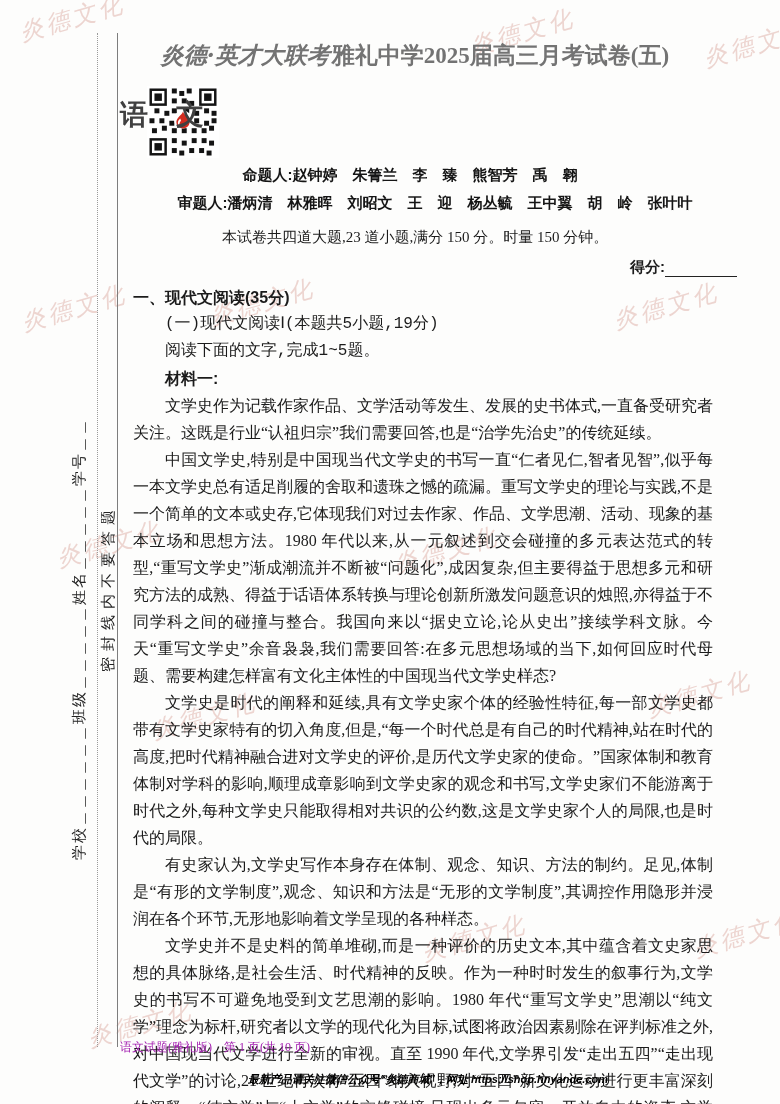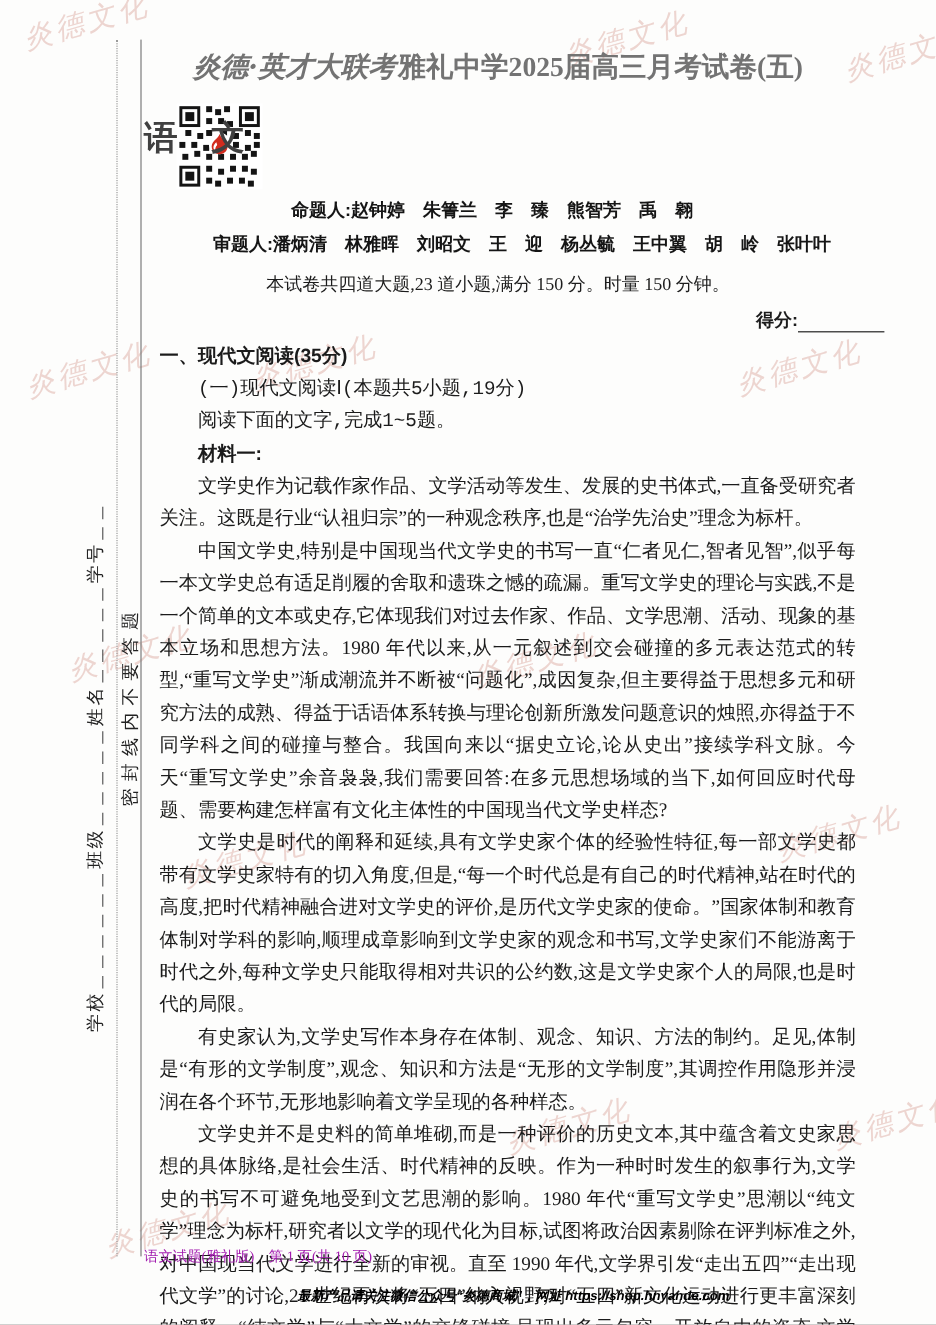--- a/index.html
+++ b/index.html
@@ -172,21 +172,21 @@
 
   <div class="exam-info">本试卷共四道大题,23 道小题,满分 150 分。时量 150 分钟。</div>
 
   <div class="score"><span>得分:</span><span class="blank"></span></div>
 
   <div class="content">
     <p class="h-main">一、现代文阅读(35分)</p>
     <p class="lead">(一)现代文阅读Ⅰ(本题共5小题,19分)</p>
     <p class="lead">阅读下面的文字,完成1~5题。</p>
     <p class="lead bold">材料一:</p>
-    <p class="para">文学史作为记载作家作品、文学活动等发生、发展的史书体式,一直备受研究者关注。这既是行业“认祖归宗”的一种观念秩序,也是“治学先治史”理念为标杆。</p>
+    <p class="para">文学史作为记载作家作品、文学活动等发生、发展的史书体式,一直备受研究者关注。这既是行业“认祖归宗”我们需要回答,也是“治学先治史”的传统延续。</p>
     <p class="para">中国文学史,特别是中国现当代文学史的书写一直“仁者见仁,智者见智”,似乎每一本文学史总有适足削履的舍取和遗珠之憾的疏漏。重写文学史的理论与实践,不是一个简单的文本或史存,它体现我们对过去作家、作品、文学思潮、活动、现象的基本立场和思想方法。1980 年代以来,从一元叙述到交会碰撞的多元表达范式的转型,“重写文学史”渐成潮流并不断被“问题化”,成因复杂,但主要得益于思想多元和研究方法的成熟、得益于话语体系转换与理论创新所激发问题意识的烛照,亦得益于不同学科之间的碰撞与整合。我国向来以“据史立论,论从史出”接续学科文脉。今天“重写文学史”余音袅袅,我们需要回答:在多元思想场域的当下,如何回应时代母题、需要构建怎样富有文化主体性的中国现当代文学史样态?</p>
     <p class="para">文学史是时代的阐释和延续,具有文学史家个体的经验性特征,每一部文学史都带有文学史家特有的切入角度,但是,“每一个时代总是有自己的时代精神,站在时代的高度,把时代精神融合进对文学史的评价,是历代文学史家的使命。”国家体制和教育体制对学科的影响,顺理成章影响到文学史家的观念和书写,文学史家们不能游离于时代之外,每种文学史只能取得相对共识的公约数,这是文学史家个人的局限,也是时代的局限。</p>
     <p class="para">有史家认为,文学史写作本身存在体制、观念、知识、方法的制约。足见,体制是“有形的文学制度”,观念、知识和方法是“无形的文学制度”,其调控作用隐形并浸润在各个环节,无形地影响着文学呈现的各种样态。</p>
     <p class="para">文学史并不是史料的简单堆砌,而是一种评价的历史文本,其中蕴含着文史家思想的具体脉络,是社会生活、时代精神的反映。作为一种时时发生的叙事行为,文学史的书写不可避免地受到文艺思潮的影响。1980 年代“重写文学史”思潮以“纯文学”理念为标杆,研究者以文学的现代化为目标,试图将政治因素剔除在评判标准之外,对中国现当代文学进行全新的审视。直至 1990 年代,文学界引发“走出五四”“走出现代文学”的讨论,21 世纪再次将“五四”纳入视野,对“五四”新文化运动进行更丰富深刻的阐释。“纯文学”与“大文学”的交锋碰撞,呈现出多元包容、开放自由的姿态,文学史家的</p>
   </div>
 
   <div class="footer-page">语文试题(雅礼版)　第 1 页(共 10 页)</div>
   <div class="footer-promo">最新产品请关注微信公众号“炎德商城”，网址 https://shop.hnyande.com</div>
 
 </div>

